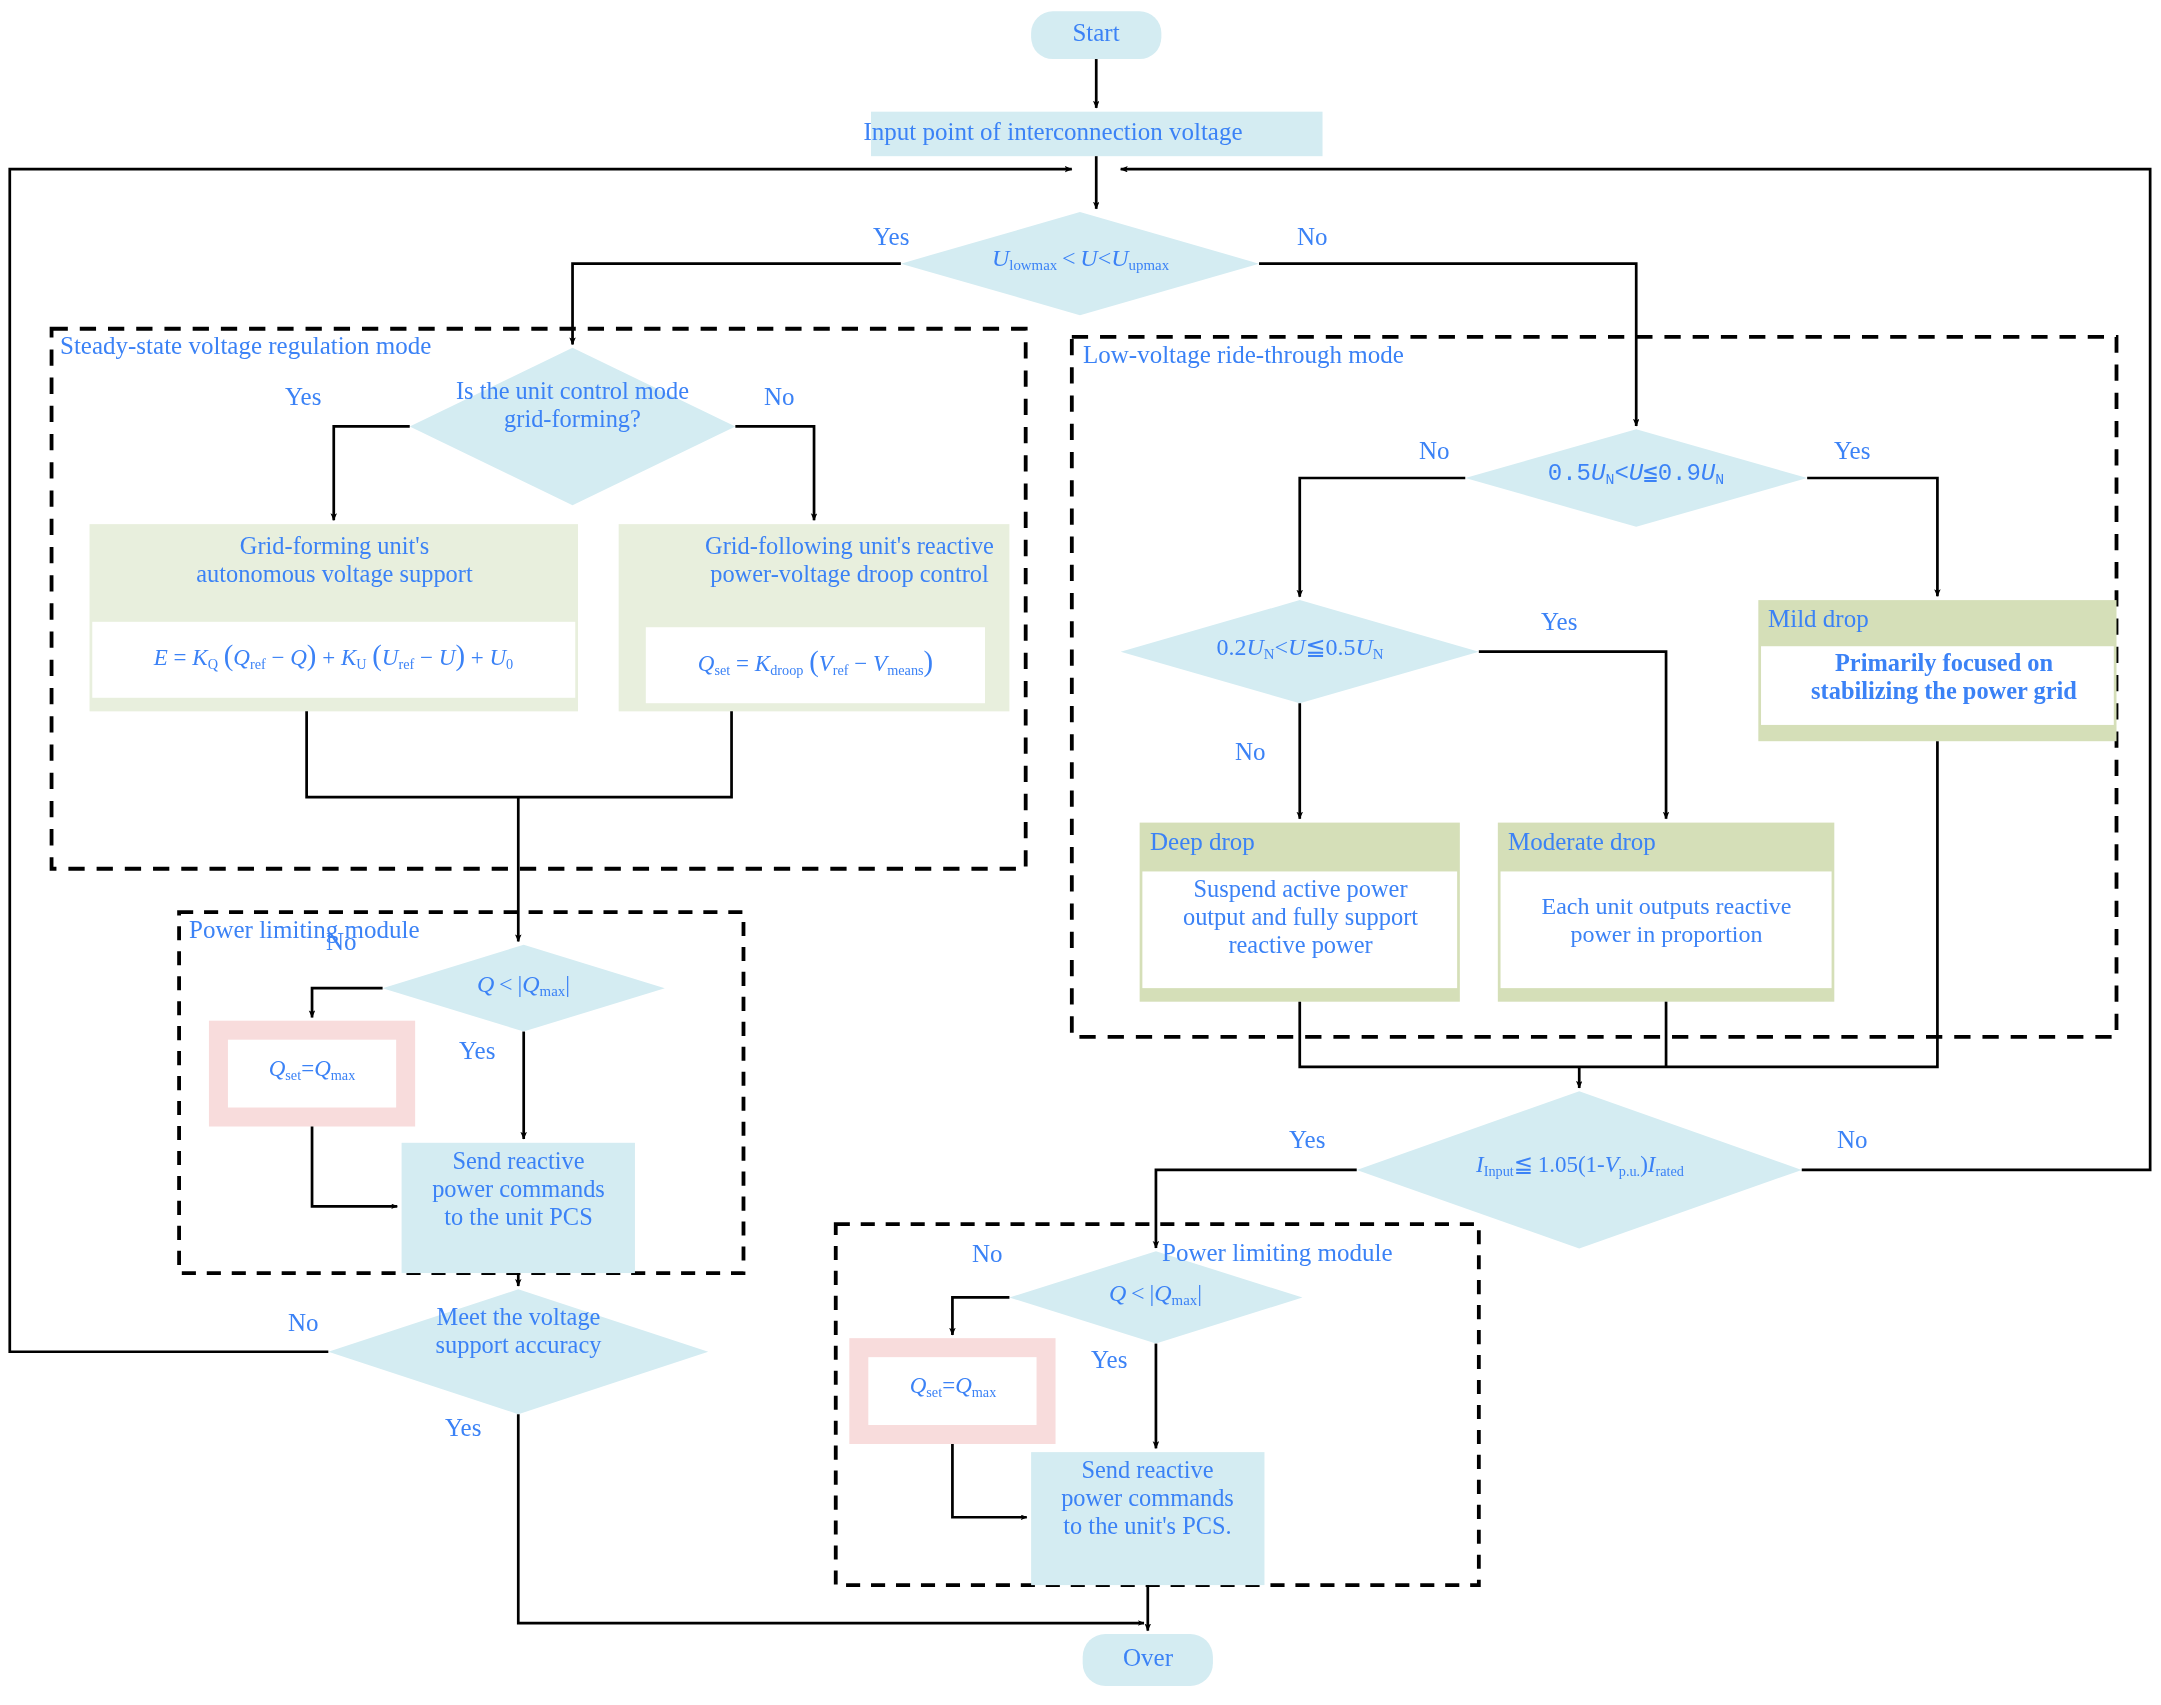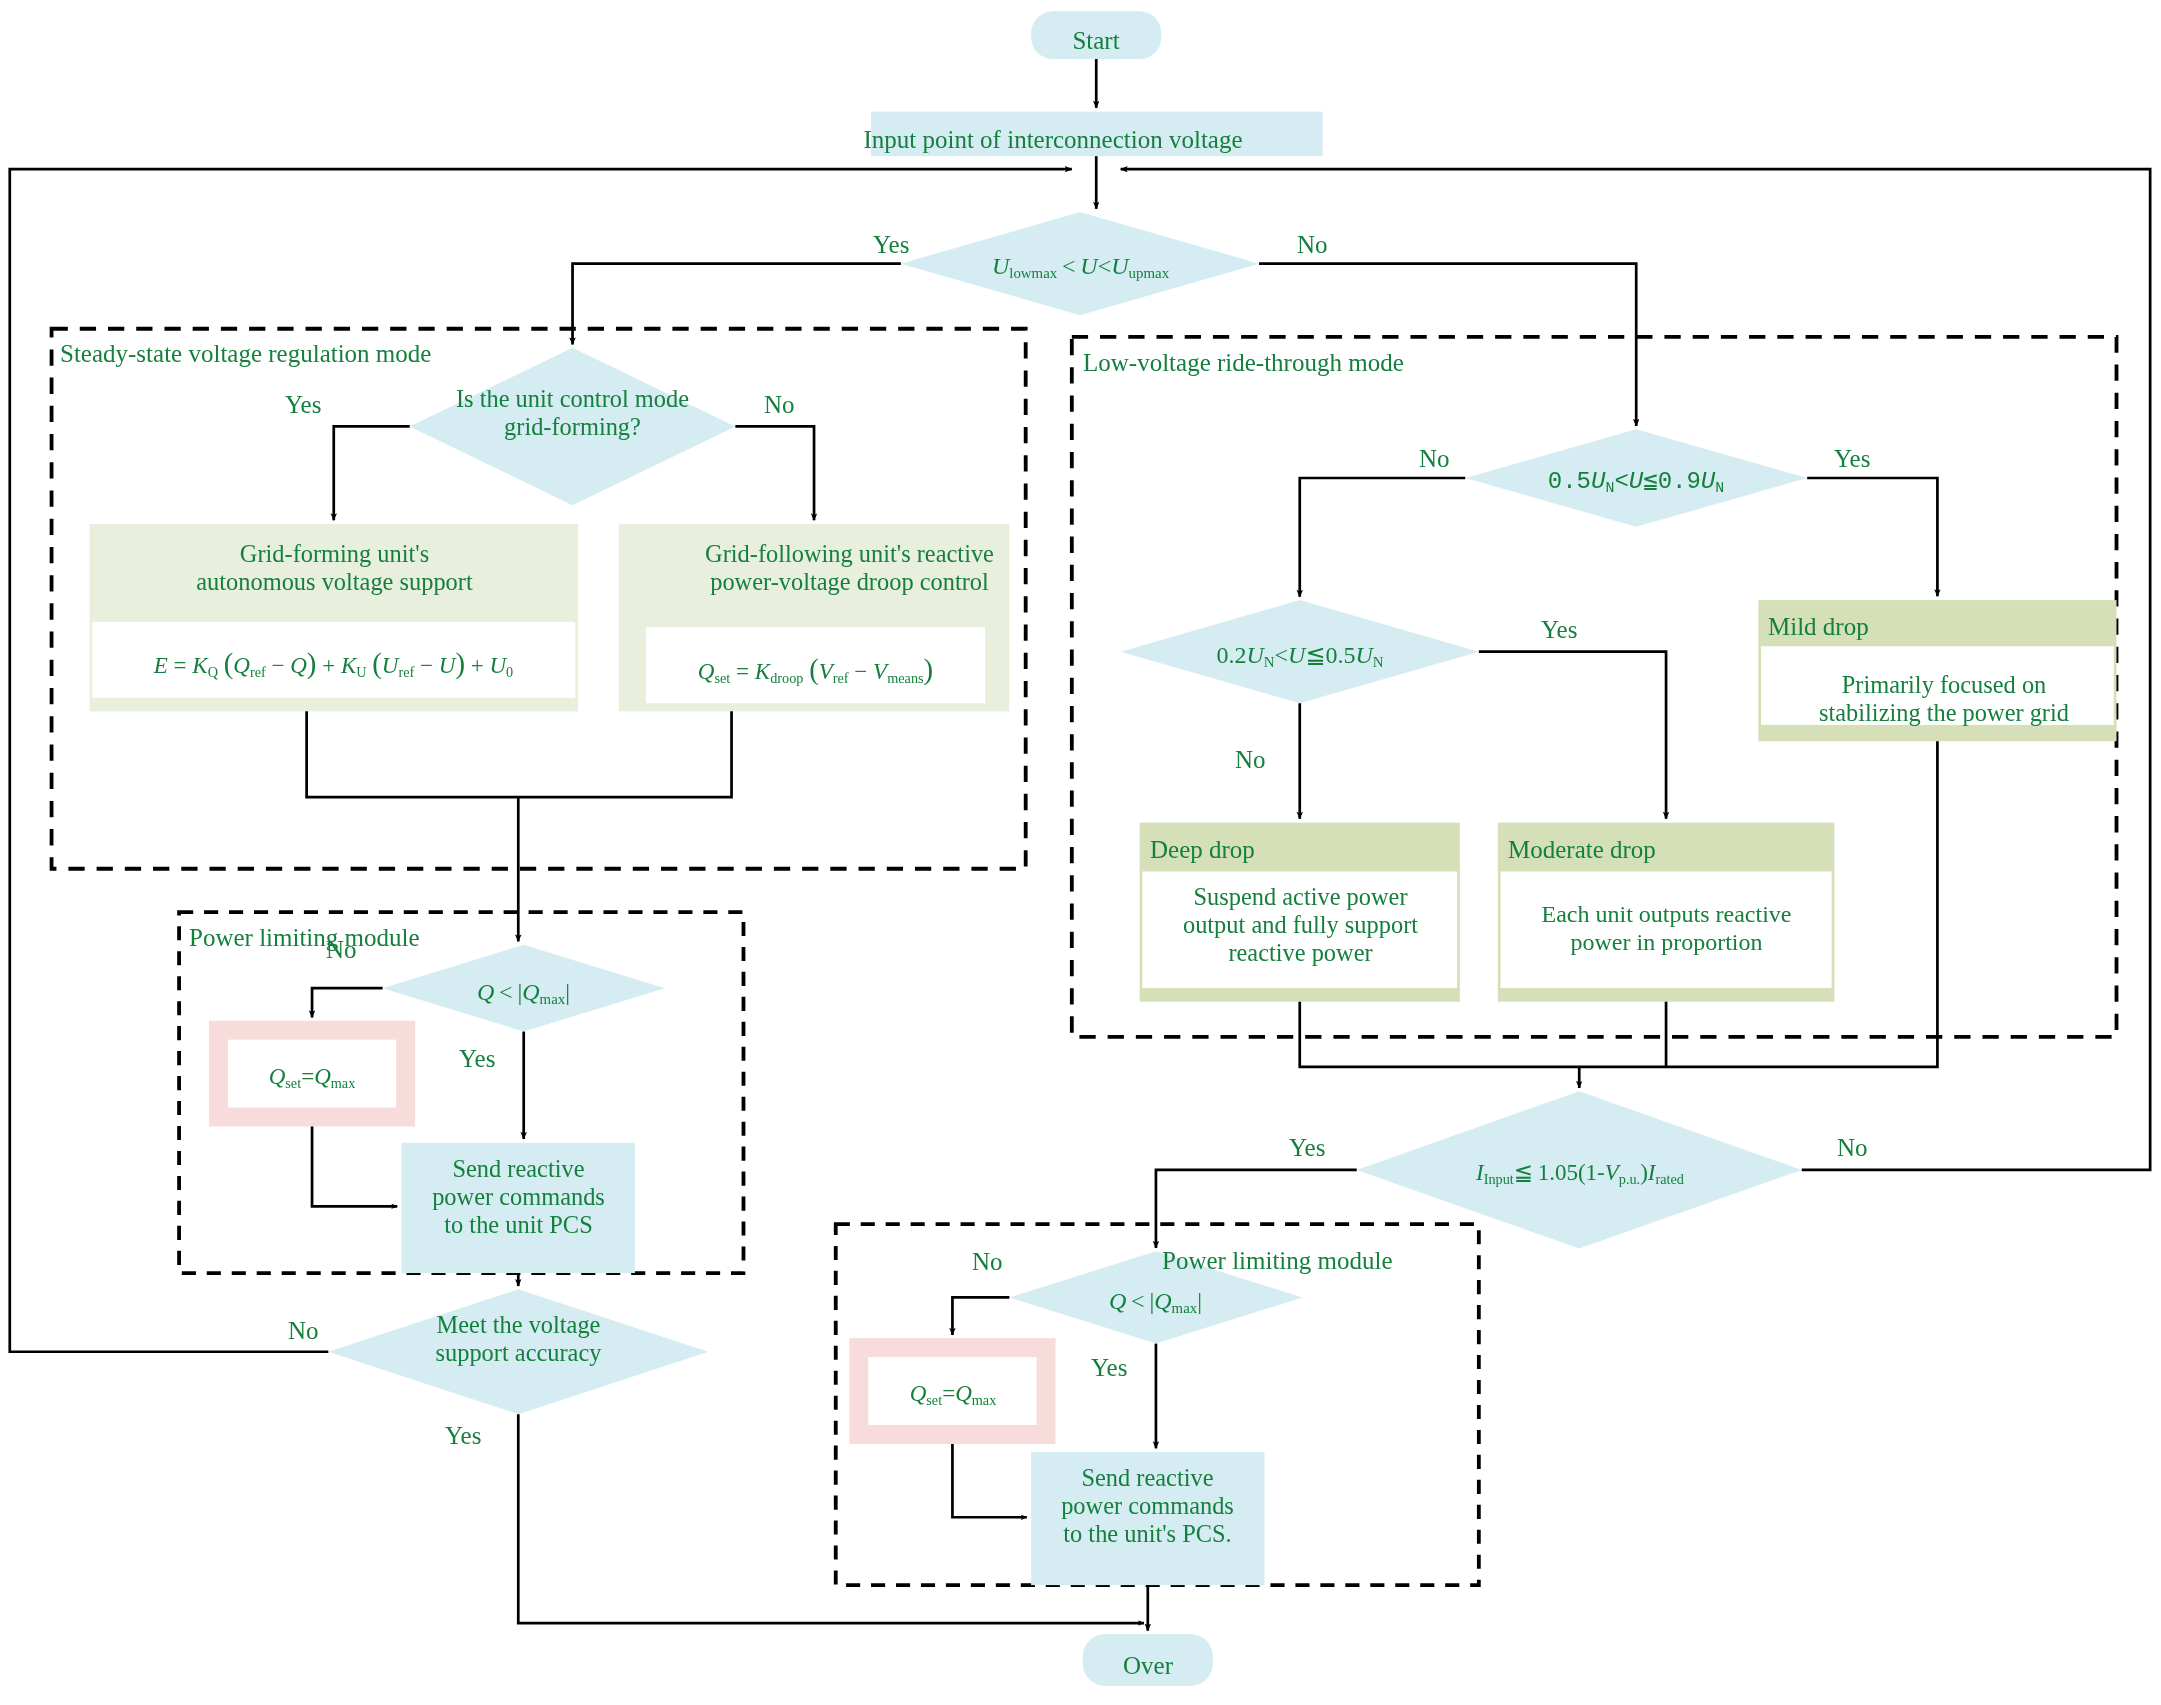--- a/index.html
+++ b/index.html
@@ -1,20 +1,20 @@
 <!DOCTYPE html>
 <html style="font-size:8.7px"><head>
 <meta charset="utf-8">
 <style>
   html,body{margin:0;padding:0;background:#ffffff;}
   #stage{position:relative;width:2161px;height:1706px;background:#ffffff;
          font-family:"Liberation Serif", serif;}
   svg{position:absolute;left:0;top:0;width:2161px;height:1706px;}
-  .lbl{position:absolute;font-family:"Liberation Serif", serif;color:#15803d;
-       line-height:1.15;white-space:pre;margin-top:8px;}
+  .lbl{position:absolute;font-family:"Liberation Serif", serif;color:#3b82f6;
+       line-height:1.15;white-space:pre;}
   .ctr{text-align:center;}
   sub{font-size:0.62em;vertical-align:-0.28em;}
   .it{font-style:italic;}
 </style>
 </head>
 <body>
 
 <div id="stage">
 
 <svg viewBox="0 0 3982 3142" xmlns="http://www.w3.org/2000/svg">
@@ -159,21 +159,21 @@
 
 <div class="lbl ctr" style="left:1476px;top:460px;width:320px;font-size:24px;font-family:Liberation Mono, monospace;">0.5<span class="it">U</span><sub>N</sub>&lt;<span class="it">U</span>≦0.9<span class="it">U</span><sub>N</sub></div>
 <div class="lbl" style="left:1419px;top:437px;font-size:25px;">No</div>
 <div class="lbl" style="left:1834px;top:437px;font-size:25px;">Yes</div>
 
 <div class="lbl ctr" style="left:1140px;top:634px;width:320px;font-size:24px;">0.2<span class="it">U</span><sub>N</sub>&lt;<span class="it">U</span>≦0.5<span class="it">U</span><sub>N</sub></div>
 <div class="lbl" style="left:1541px;top:608px;font-size:25px;">Yes</div>
 <div class="lbl" style="left:1235px;top:738px;font-size:25px;">No</div>
 
 <div class="lbl" style="left:1768px;top:605px;font-size:25px;">Mild drop</div>
-<div class="lbl ctr" style="left:1761px;top:663px;width:366px;font-size:24.4px;"><span>Primarily focused on</span><br><span>stabilizing the power grid</span></div>
+<div class="lbl ctr" style="left:1761px;top:649px;width:366px;font-size:24.4px;font-weight:bold;"><span>Primarily focused on</span><br><span>stabilizing the power grid</span></div>
 
 <div class="lbl" style="left:1150px;top:828px;font-size:25px;">Deep drop</div>
 <div class="lbl ctr" style="left:1143px;top:875px;width:315px;font-size:24.4px;"><span>Suspend active power</span><br><span>output and fully support</span><br><span>reactive power</span></div>
 
 <div class="lbl" style="left:1508px;top:828px;font-size:25px;">Moderate drop</div>
 <div class="lbl ctr" style="left:1501px;top:893px;width:331px;font-size:24px;"><span>Each unit outputs reactive</span><br><span>power in proportion</span></div>
 
 <div class="lbl" style="left:189px;top:916px;font-size:25px;">Power limiting module</div>
 <div class="lbl ctr" style="left:426px;top:971px;width:195px;font-size:24px;"><span class="it">Q</span> &lt; |<span class="it">Q</span><sub>max</sub>|</div>
 <div class="lbl" style="left:326px;top:928px;font-size:25px;">No</div>

